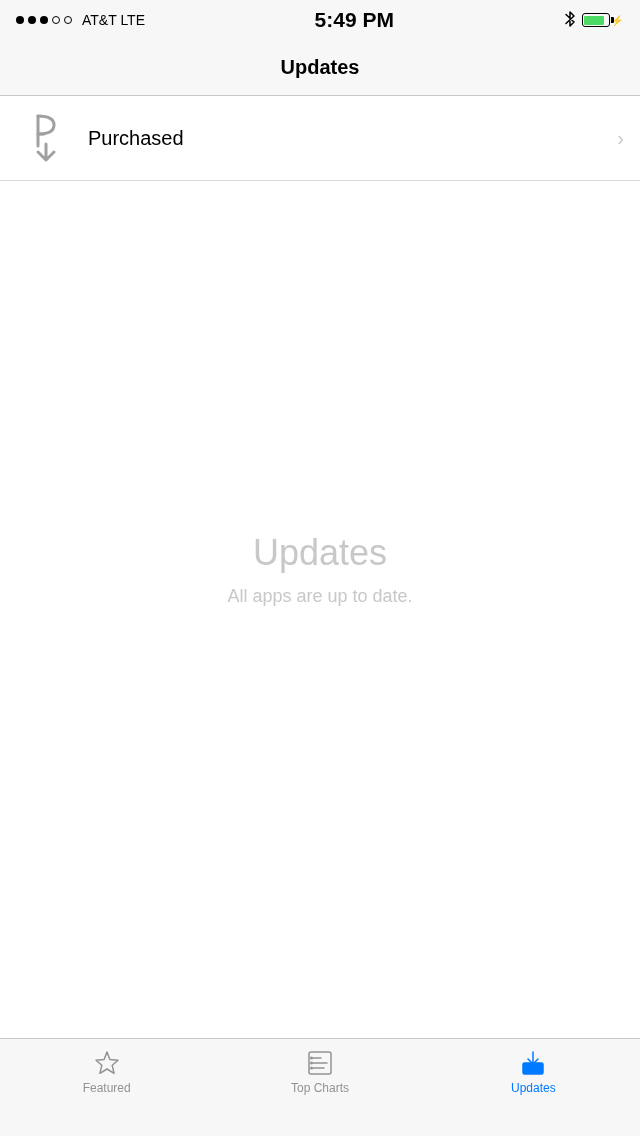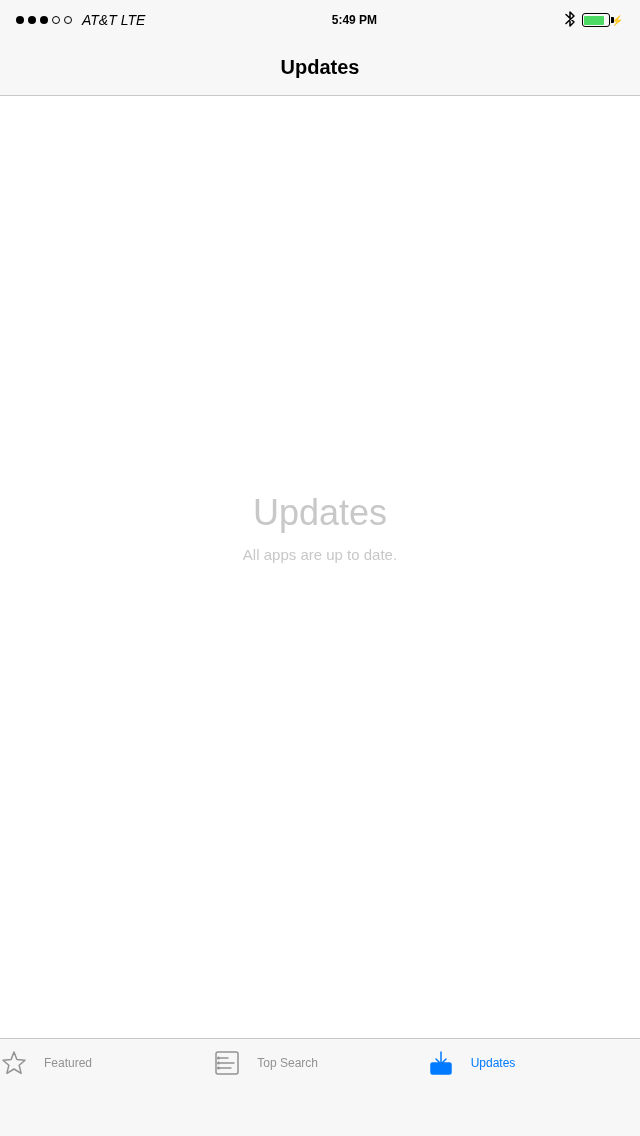--- a/index.html
+++ b/index.html
@@ -53,25 +53,24 @@
     .dot.empty {
       background: transparent;
       border: 1.5px solid #000;
     }
 
     .carrier-text {
       font-size: 14px;
       font-weight: 400;
       color: #000;
       margin-left: 4px;
-      font-style: italic;
     }
 
     .status-center {
-      font-size: 12px;
+      font-size: 21px;
       font-weight: 600;
       color: #000;
     }
 
     .status-right {
       display: flex;
       align-items: center;
       gap: 6px;
     }
 
@@ -197,41 +196,42 @@
     }
 
     .empty-title {
       font-size: 36px;
       color: #c8c8c8;
       font-weight: 300;
       margin-bottom: 12px;
     }
 
     .empty-subtitle {
-      font-size: 15px;
+      font-size: 18px;
       color: #c8c8c8;
       font-weight: 400;
     }
 
     
     .tab-bar {
       height: 98px;
       background: #f7f7f7;
       border-top: 1px solid #c8c8c8;
       display: flex;
       align-items: flex-start;
       padding-top: 8px;
       flex-shrink: 0;
     }
 
     .tab-item {
       flex: 1;
       display: flex;
-      align-items: center;
-      gap: 16px;
+      flex-direction: column;
+      align-items: center;
+      gap: 4px;
       cursor: pointer;
       padding-top: 2px;
     }
 
     .tab-icon {
       width: 28px;
       height: 28px;
       display: flex;
       align-items: center;
       justify-content: center;
@@ -288,20 +288,34 @@
     </div>
   </div>
 </div>
 
 <div class="nav-bar">
   <span class="nav-title">Updates</span>
 </div>
 
 <div class="content">
 
+  <div class="purchased-row">
+    <div class="purchased-icon">
+      <svg viewBox="0 0 52 60" fill="none" xmlns="http://www.w3.org/2000/svg">
+
+        <path d="M18 8 L18 38 M18 26 L24 26" stroke="#a0a0a0" stroke-width="3" stroke-linecap="round" fill="none"></path>
+
+        <path d="M18 8 Q34 8 34 17 Q34 26 18 26" stroke="#a0a0a0" stroke-width="3" fill="none" stroke-linecap="round" stroke-linejoin="round"></path>
+
+        <path d="M26 36 L26 52 M18 44 L26 52 L34 44" stroke="#a0a0a0" stroke-width="3" stroke-linecap="round" stroke-linejoin="round" fill="none"></path>
+      </svg>
+    </div>
+    <span class="purchased-label">Purchased</span>
+    <span class="chevron">›</span>
+  </div>
 
   <div class="empty-state">
     <span class="empty-title">Updates</span>
     <span class="empty-subtitle">All apps are up to date.</span>
   </div>
 
 </div>
 
 <div class="tab-bar">
 
@@ -319,21 +333,21 @@
       <svg viewBox="0 0 26 26" fill="none" xmlns="http://www.w3.org/2000/svg">
         <rect x="2" y="2" width="22" height="22" rx="2" stroke="#929292" stroke-width="1.5" fill="none"></rect>
         <line x1="6" y1="8" x2="14" y2="8" stroke="#929292" stroke-width="1.5" stroke-linecap="round"></line>
         <line x1="6" y1="13" x2="20" y2="13" stroke="#929292" stroke-width="1.5" stroke-linecap="round"></line>
         <line x1="6" y1="18" x2="17" y2="18" stroke="#929292" stroke-width="1.5" stroke-linecap="round"></line>
         <circle cx="4.5" cy="8" r="1.5" fill="#929292"></circle>
         <circle cx="4.5" cy="13" r="1.5" fill="#929292"></circle>
         <circle cx="4.5" cy="18" r="1.5" fill="#929292"></circle>
       </svg>
     </div>
-    <span class="tab-label">Top Search</span>
+    <span class="tab-label">Top Charts</span>
   </div>
 
 
 
   <div class="tab-item active">
     <div class="tab-icon">
       <svg viewBox="0 0 26 26" fill="none" xmlns="http://www.w3.org/2000/svg">
 
         <rect x="3" y="13" width="20" height="11" rx="1.5" stroke="#007aff" stroke-width="1.5" fill="none"></rect>
 

